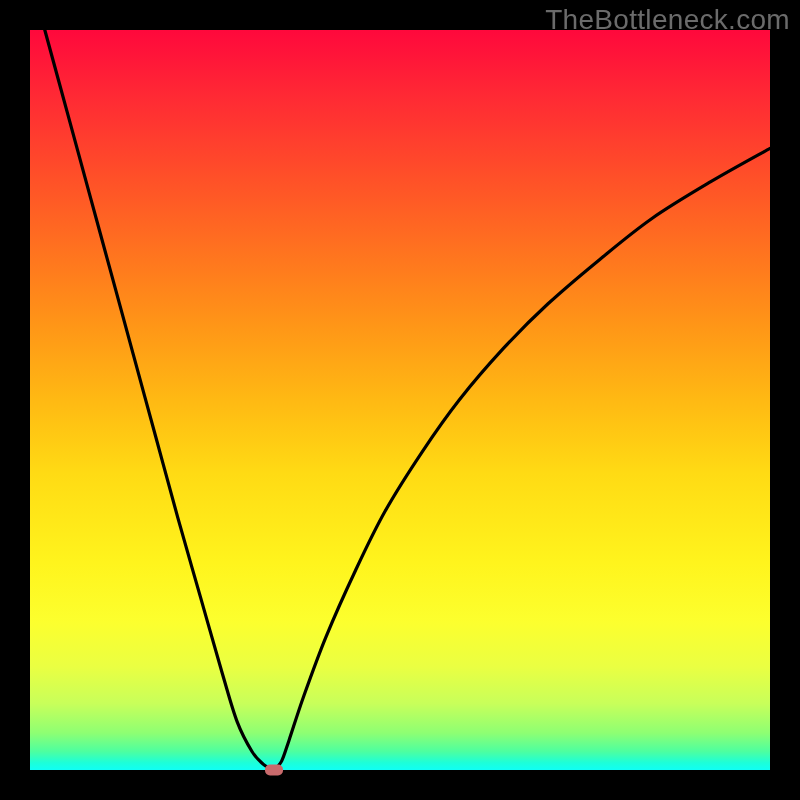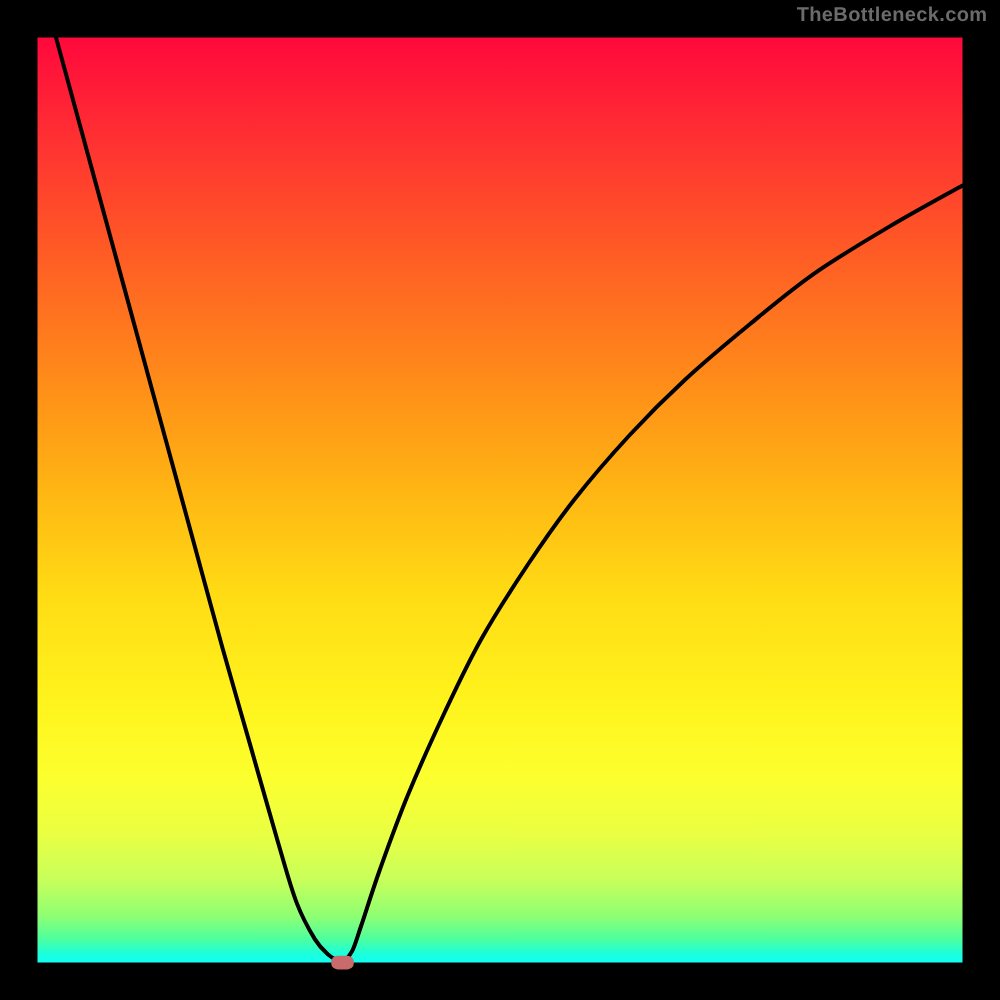--- a/index.html
+++ b/index.html
@@ -39,22 +39,22 @@
       #4dffa0 97.5%,
       #1dffd8 99%,
       #10fff5 100%
     );
   }
   .watermark {
     position: absolute;
     top: 4px;
     right: 10px;
     color: #6b6b6b;
-    font-size: 16px;
-    font-weight: 700;
+    font-size: 28px;
+    font-weight: 400;
     letter-spacing: 0.3px;
     user-select: none;
   }
   svg.curve {
     position: absolute;
     left: 0;
     top: 0;
     width: 740px;
     height: 740px;
     overflow: visible;

